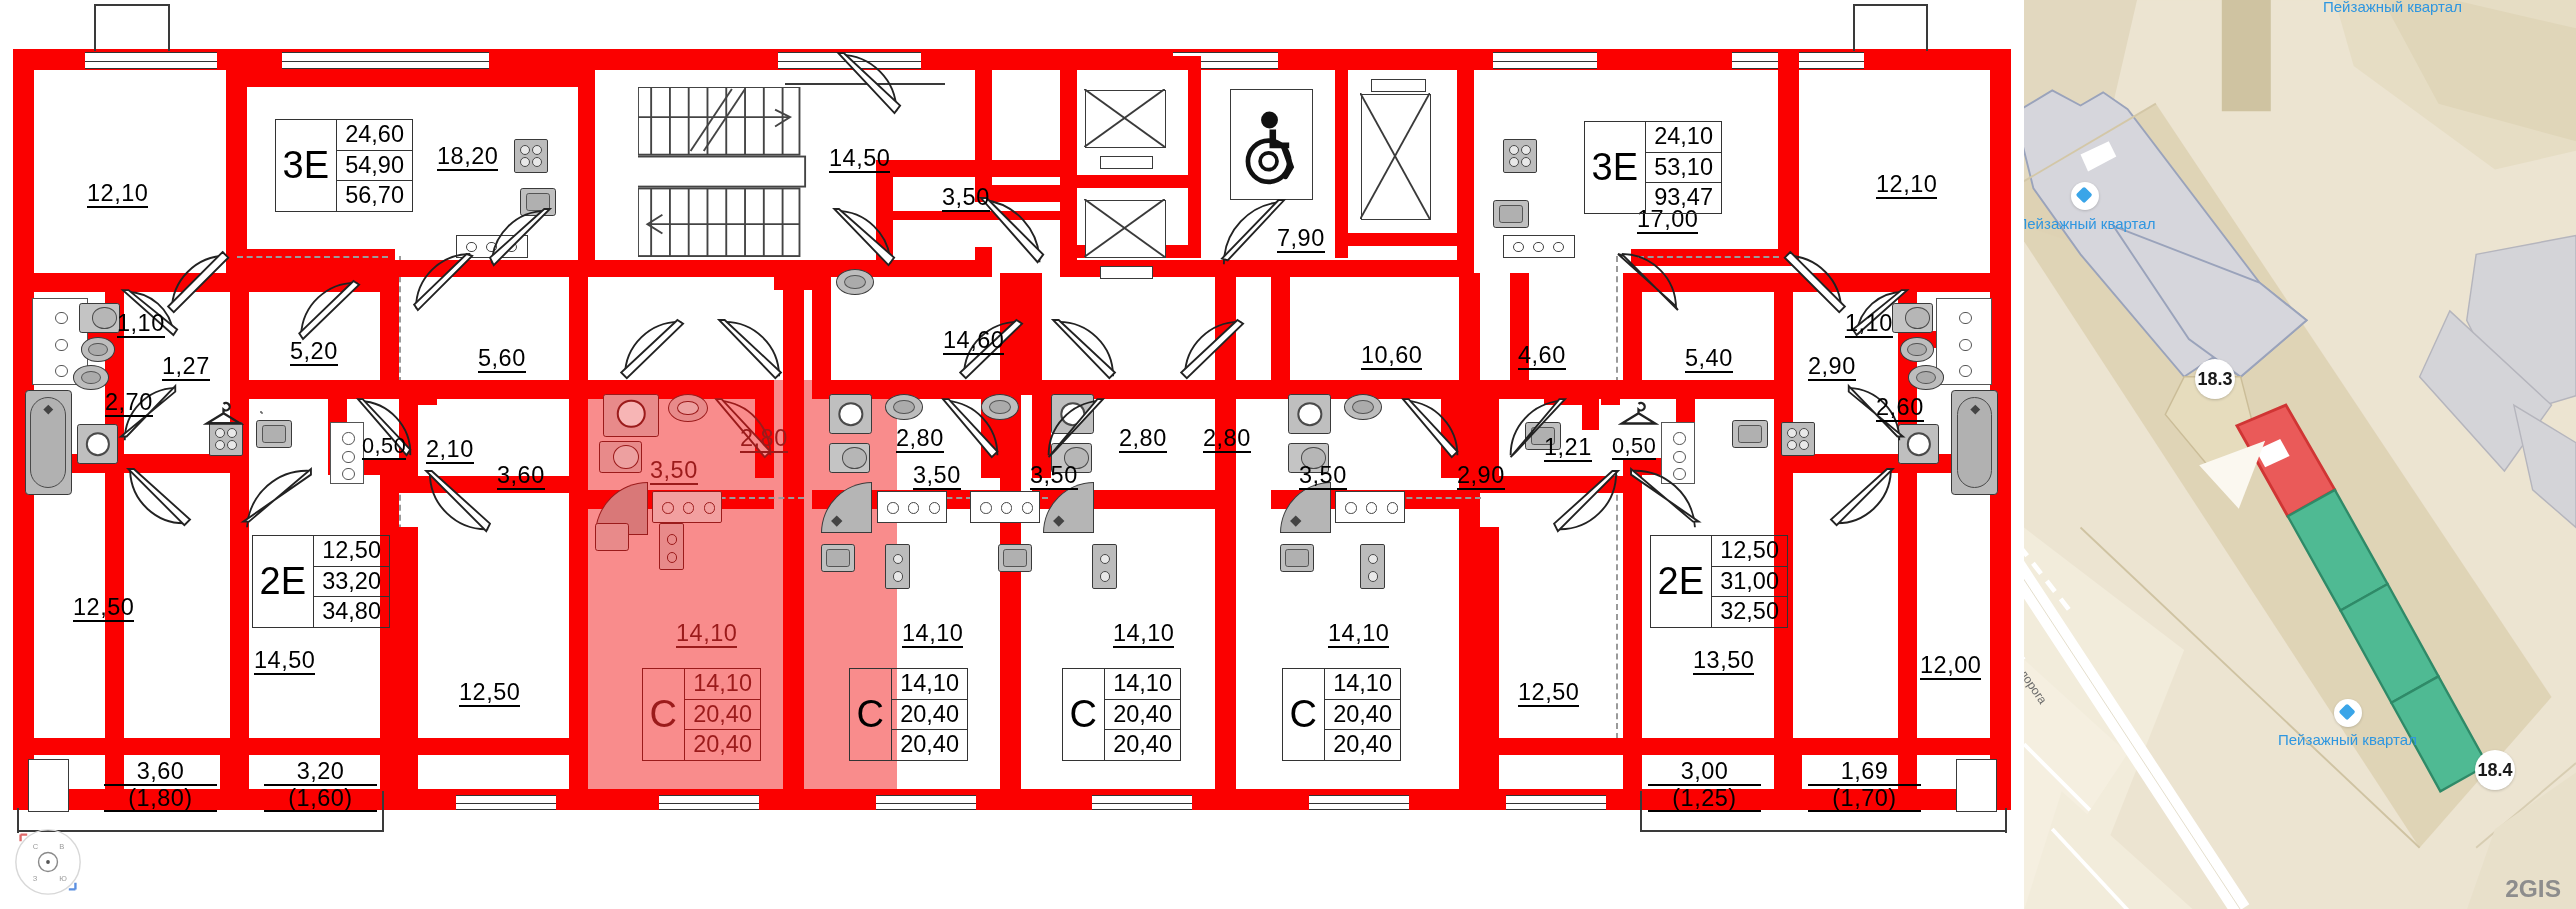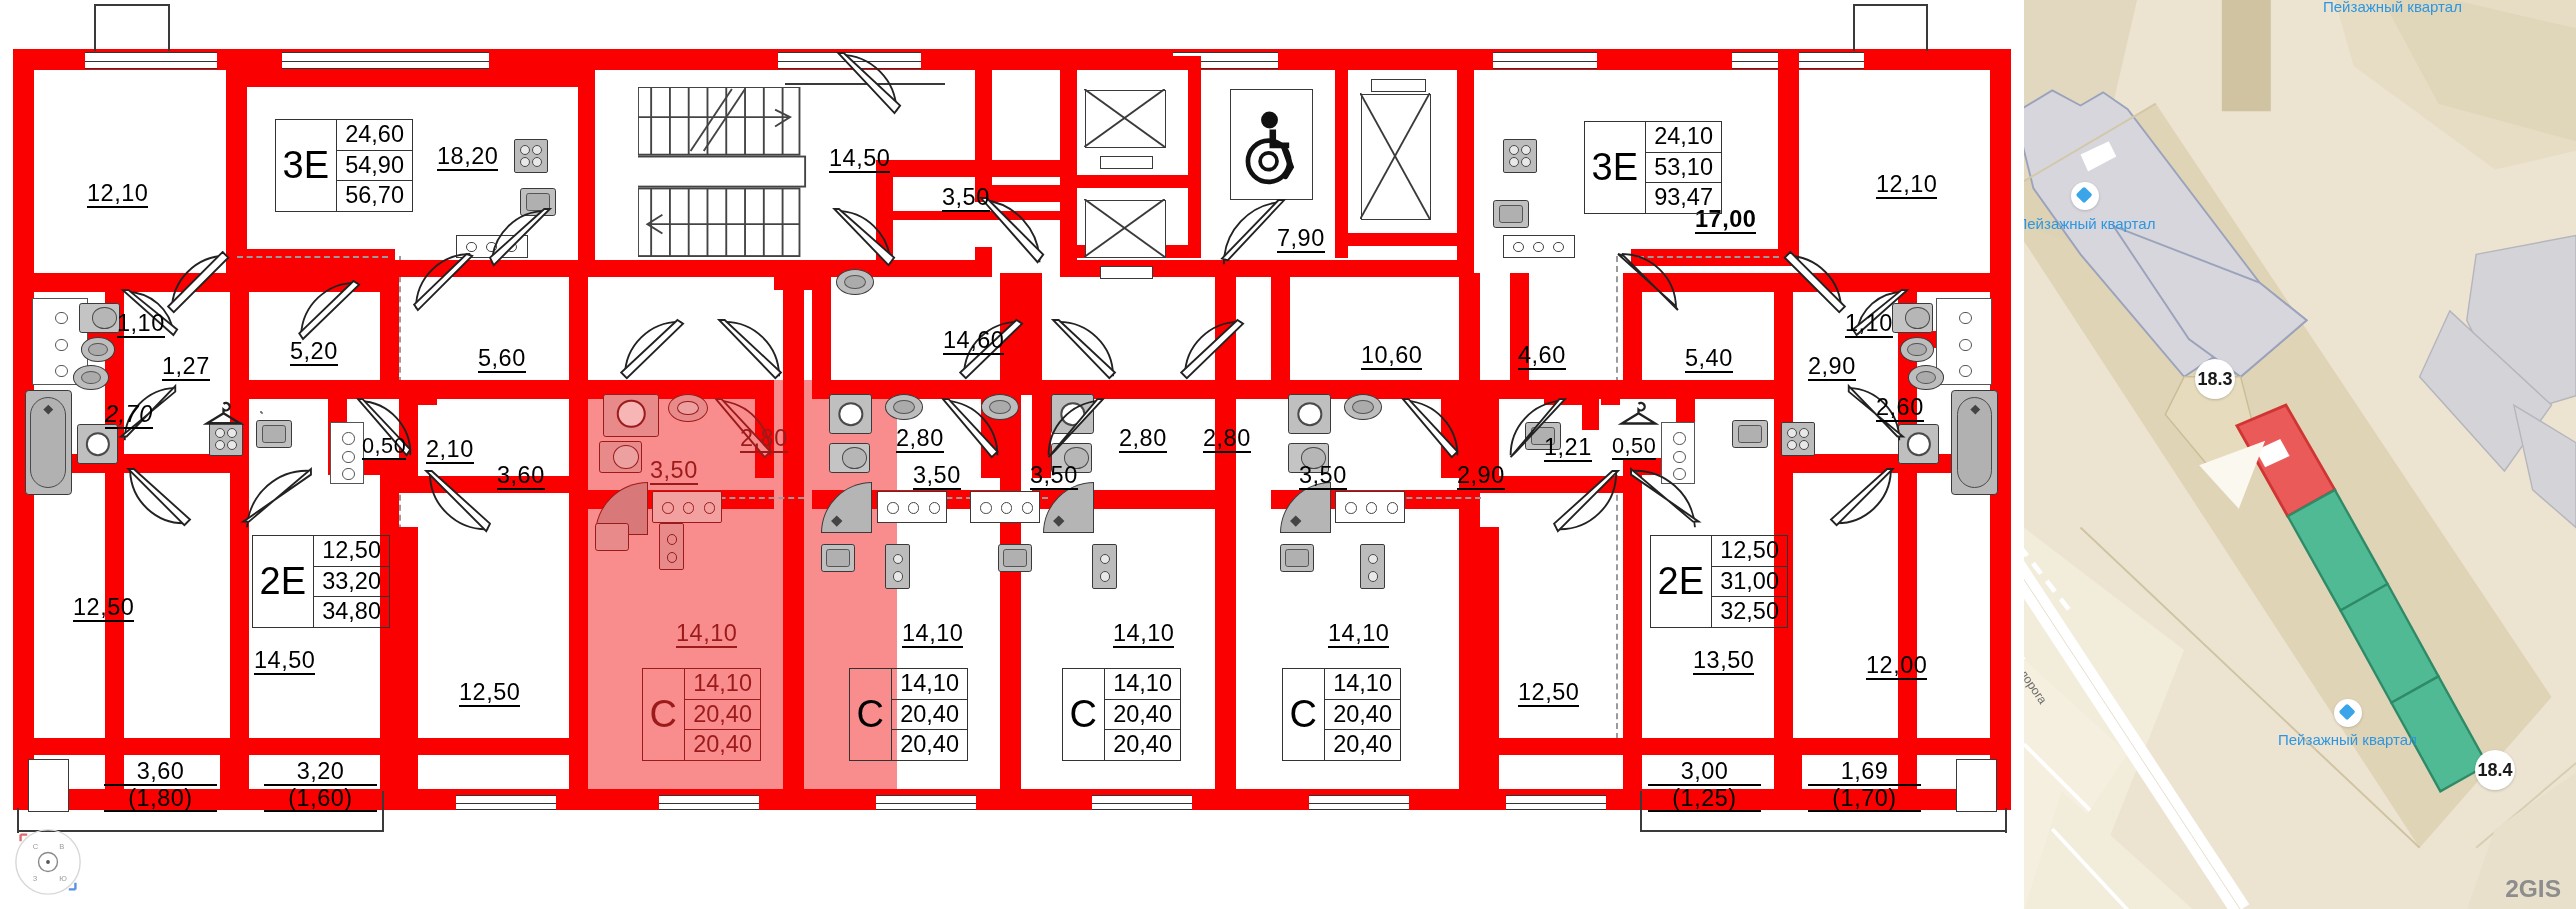--- a/index.html
+++ b/index.html
@@ -665,26 +665,26 @@
           <path d="M2 68 A66 66 0 0 1 64 2" fill="none" stroke="#222" stroke-width="2"></path>
           <path d="M60 0 L66 0 L6 64 L0 62 Z" fill="#fff" stroke="#222" stroke-width="2"></path>
         </svg>
   </div>
 
   <div class="num" style="left:87px;top:181px;">12,10</div>
   <div class="num" style="left:437px;top:144px;">18,20</div>
   <div class="num" style="left:829px;top:146px;">14,50</div>
   <div class="num" style="left:942px;top:185px;">3,50</div>
   <div class="num" style="left:1277px;top:226px;">7,90</div>
-  <div class="num" style="left:1695px;top:207px;font-weight:bold;">17,00</div>
+  <div class="num" style="left:1637px;top:207px;">17,00</div>
   <div class="num" style="left:1876px;top:172px;">12,10</div>
 
   <div class="num" style="left:117px;top:311px;">1,10</div>
   <div class="num" style="left:162px;top:354px;">1,27</div>
-  <div class="num" style="left:105px;top:402px;font-style:italic;">2,70</div>
+  <div class="num" style="left:105px;top:390px;">2,70</div>
   <div class="num" style="left:290px;top:339px;">5,20</div>
   <div class="num" style="left:362px;top:435px;font-size:21.7px;">0,50</div>
   <div class="num" style="left:478px;top:346px;">5,60</div>
   <div class="num" style="left:426px;top:437px;">2,10</div>
   <div class="num" style="left:497px;top:463px;">3,60</div>
 
   <div class="num red" style="left:650px;top:458px;">3,50</div>
   <div class="num red" style="left:740px;top:426px;">2,80</div>
   <div class="num" style="left:896px;top:426px;">2,80</div>
   <div class="num" style="left:913px;top:463px;">3,50</div>
@@ -705,21 +705,21 @@
 
   <div class="num" style="left:73px;top:595px;">12,50</div>
   <div class="num" style="left:254px;top:648px;">14,50</div>
   <div class="num" style="left:459px;top:680px;">12,50</div>
   <div class="num red" style="left:676px;top:621px;">14,10</div>
   <div class="num" style="left:902px;top:621px;">14,10</div>
   <div class="num" style="left:1113px;top:621px;">14,10</div>
   <div class="num" style="left:1328px;top:621px;">14,10</div>
   <div class="num" style="left:1518px;top:680px;">12,50</div>
   <div class="num" style="left:1693px;top:648px;">13,50</div>
-  <div class="num" style="left:1866px;top:653px;text-align:right;">12,00</div>
+  <div class="num" style="left:1920px;top:653px;text-align:right;">12,00</div>
 
   <div class="num two" style="left:104px;top:759px;width:113px;">
     <span>3,60</span>
     <span>(1,80)</span>
   </div>
   <div class="num two" style="left:264px;top:759px;width:113px;">
     <span>3,20</span>
     <span>(1,60)</span>
   </div>
   <div class="num two" style="left:1648px;top:759px;width:113px;">

